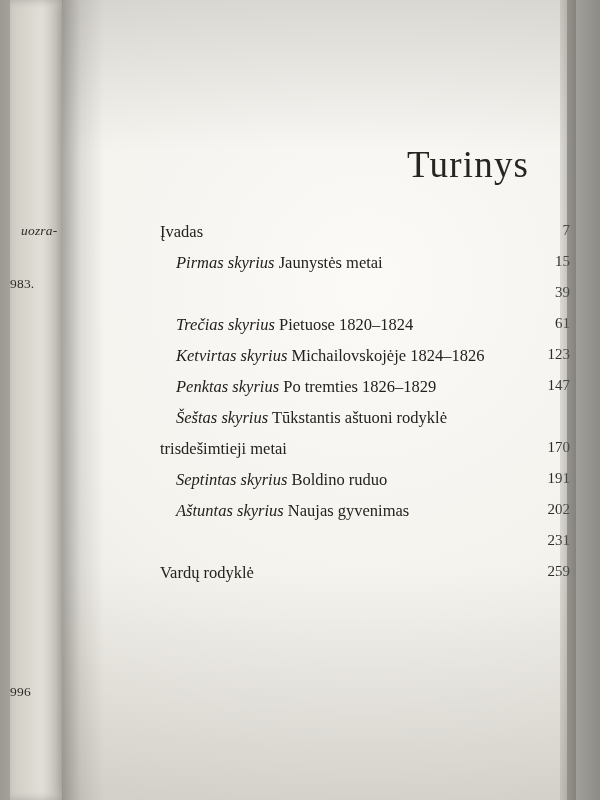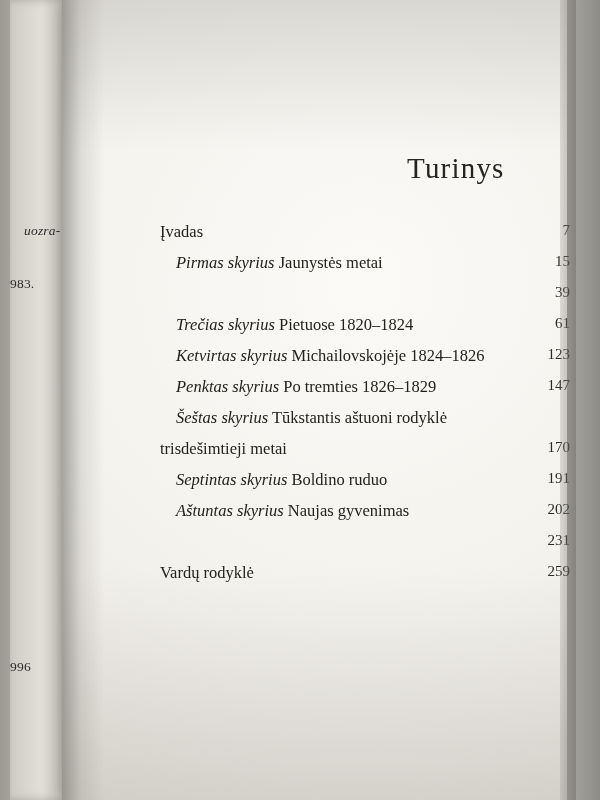--- a/index.html
+++ b/index.html
@@ -49,23 +49,23 @@
     background: linear-gradient(90deg, #cfccc4 0%, #e2dfd8 55%, #cfccc4 100%);
     box-shadow: inset -4px 0 8px rgba(90,88,82,0.35);
   }
   .left-page-text {
     position: absolute;
     color: #2c2b28;
     font-size: 13.5px;
     line-height: 17px;
     letter-spacing: .2px;
   }
-  .lp1 { left: 14px; top: 222px; font-style: italic; }
+  .lp1 { left: 0px; top: 222px; font-style: italic; padding-left: 11px; }
   .lp2 { left: 0px; top: 239px; margin-top: 36px; }
-  .lp3 { left: 0px; top: 658px; }
+  .lp3 { left: 0px; top: 683px; }
   
   .page {
     position: absolute;
     left: 62px;
     top: 0;
     width: 505px;
     height: 800px;
     background:
       radial-gradient(120% 75% at 60% 35%, #fbfaf7 0%, #f4f2ed 55%, #e8e5de 100%);
     box-shadow: -6px 0 14px rgba(70,68,62,0.30);
@@ -97,22 +97,22 @@
     position: absolute;
     left: 560px; top: 0;
     width: 16px; height: 800px;
     background: linear-gradient(90deg, rgba(150,147,140,.28) 0%, rgba(110,108,101,.55) 100%);
     pointer-events: none;
   }
   
   .title {
     position: absolute;
     left: 345px;
-    top: 152px;
-    font-size: 29px;
+    top: 143px;
+    font-size: 37px;
     color: #26251f;
     letter-spacing: 1.2px;
   }
   .toc {
     position: absolute;
     left: 98px;
     top: 222px;
     width: 410px;
   }
   .toc-row {

